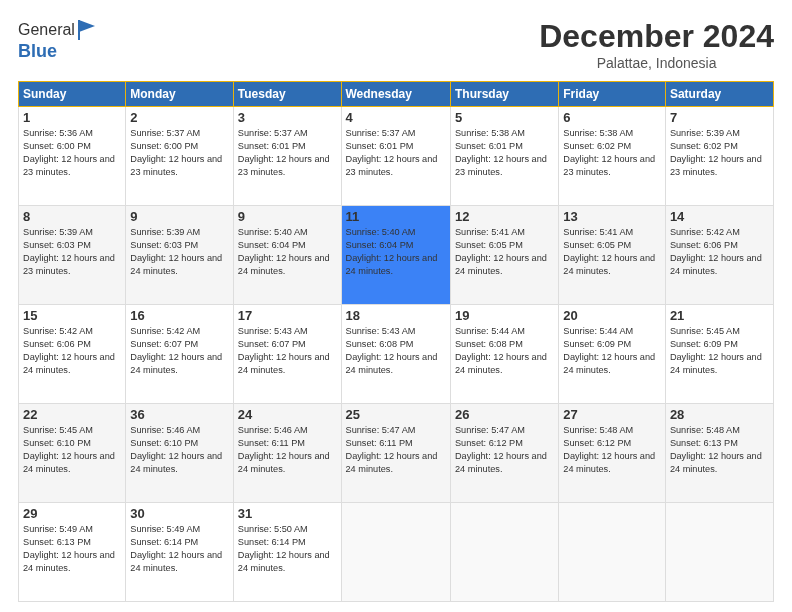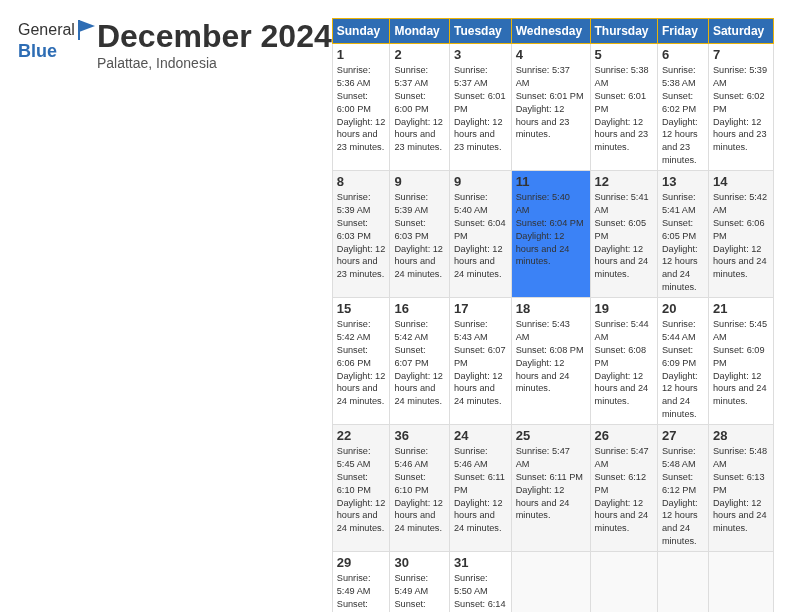--- a/index.html
+++ b/index.html
@@ -8,36 +8,36 @@
       background: #fff;
       width: 792px;
       height: 612px;
       overflow: hidden;
     }
     .page {
       width: 792px;
       height: 612px;
       padding: 18px 18px 10px 18px;
       display: flex;
-      flex-direction: row;
+      flex-direction: column;
     }
     .header {
       display: flex;
       justify-content: space-between;
       align-items: flex-start;
       margin-bottom: 10px;
     }
     .logo {
       display: flex;
       align-items: center;
     }
     .logo-general { color: #333; }
     .logo-blue { color: #2e6db4; }
     .title-block {
-      text-align: left;
+      text-align: center;
     }
     .month-title {
       font-size: 32px;
       font-weight: bold;
       color: #333;
     }
     .location {
       font-size: 14px;
       color: #555;
     }

